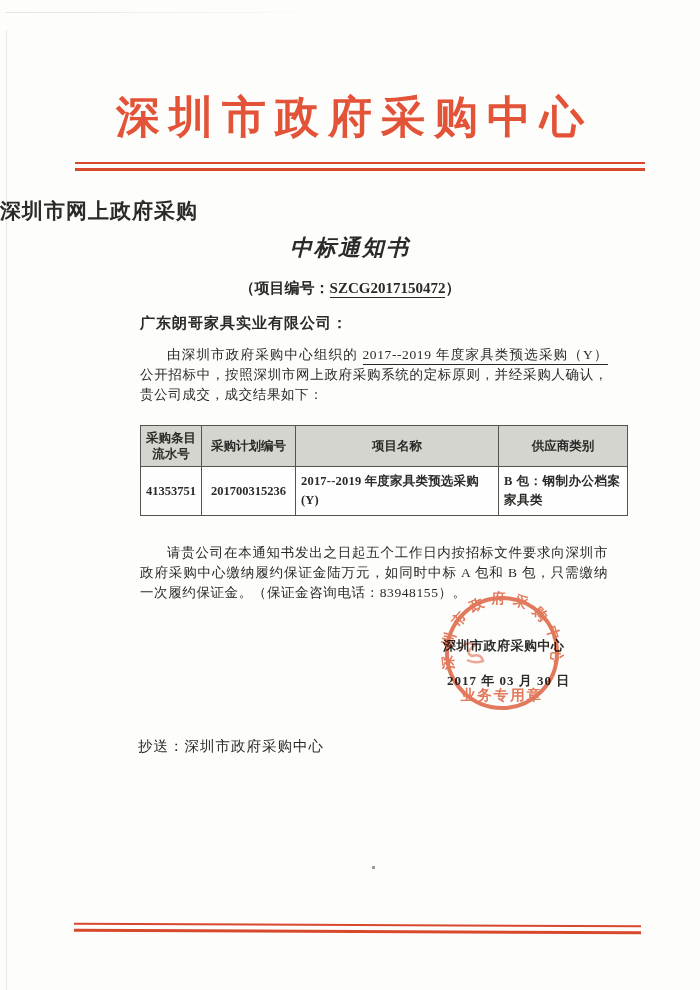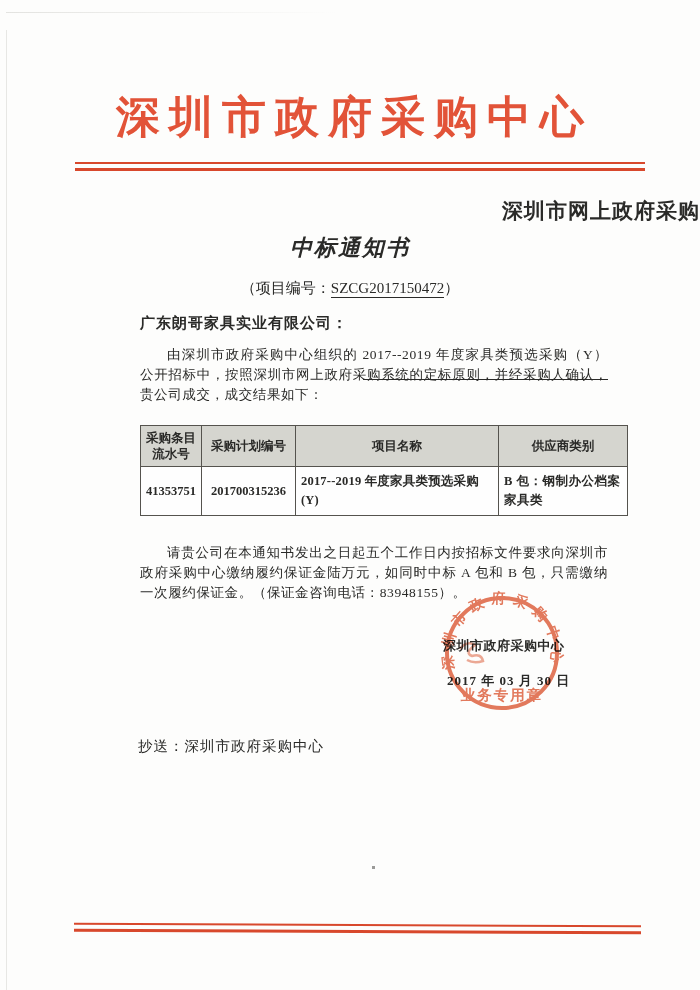--- a/index.html
+++ b/index.html
@@ -10,36 +10,36 @@
   .edge-top{position:absolute;left:6px;top:12px;height:1px;width:330px;
             background:linear-gradient(to right,#e3e3e0,rgba(230,230,227,0));}
   .speck{position:absolute;width:3px;height:3px;background:#9a9a98;}
 
   .letterhead{position:absolute;top:88px;left:0;width:700px;text-align:center;
               font-size:44px;font-weight:bold;letter-spacing:9px;padding-left:9px;box-sizing:border-box;}
   .rule{position:absolute;left:75px;width:570px;}
   .rule-top{top:162px;height:2px;}
   .rule-bot{top:168px;height:3px;}
 
-  .doc-title1{position:absolute;top:197px;left:0;width:700px;text-align:right;
+  .doc-title1{position:absolute;top:197px;left:0;width:700px;text-align:left;
               font-size:21px;font-weight:600;letter-spacing:1px;}
   .doc-title2{position:absolute;top:233px;left:0;width:700px;text-align:center;
               font-size:22px;font-weight:600;letter-spacing:2px;font-style:italic;}
   .proj-line{position:absolute;top:279px;left:0;width:700px;text-align:center;
-             font-size:15px;font-weight:400;}
+             font-size:15px;font-weight:700;}
   .proj-line .num{border-bottom:1px solid #2a2a28;padding-bottom:1px;
                   font-family:"Liberation Serif",serif;}
 
   .recipient{position:absolute;top:314px;left:140px;font-size:15px;font-weight:600;letter-spacing:1px;}
 
   .para{position:absolute;left:140px;width:468px;font-size:13.5px;line-height:20px;
         letter-spacing:0.6px;text-align:justify;text-indent:27px;font-weight:500;}
   .para1{top:345px;}
   .para2{top:543px;}
-  .uline{border-bottom:1px solid #2a2a28;padding-bottom:17px;}
+  .uline{border-bottom:1px solid #2a2a28;padding-bottom:2px;}
 
   table.award{position:absolute;top:425px;left:140px;border-collapse:collapse;table-layout:fixed;
               font-size:12.5px;}
   table.award th,table.award td{border:1px solid #55534e;padding:2px 5px;font-weight:600;}
   table.award th{background:#d5d5cf;height:36px;text-align:center;font-weight:600;line-height:16px;}
   table.award td{height:44px;background:#fefefe;line-height:19px;}
   .c1{width:50px;} .c2{width:83px;} .c3{width:192px;} .c4{width:118px;margin-left:32px;}
   td.c1,td.c2{text-align:center;}
   td.c3{text-align:left;padding-left:4px;letter-spacing:0.2px;}
   td.c4{text-align:left;letter-spacing:0.5px;}

